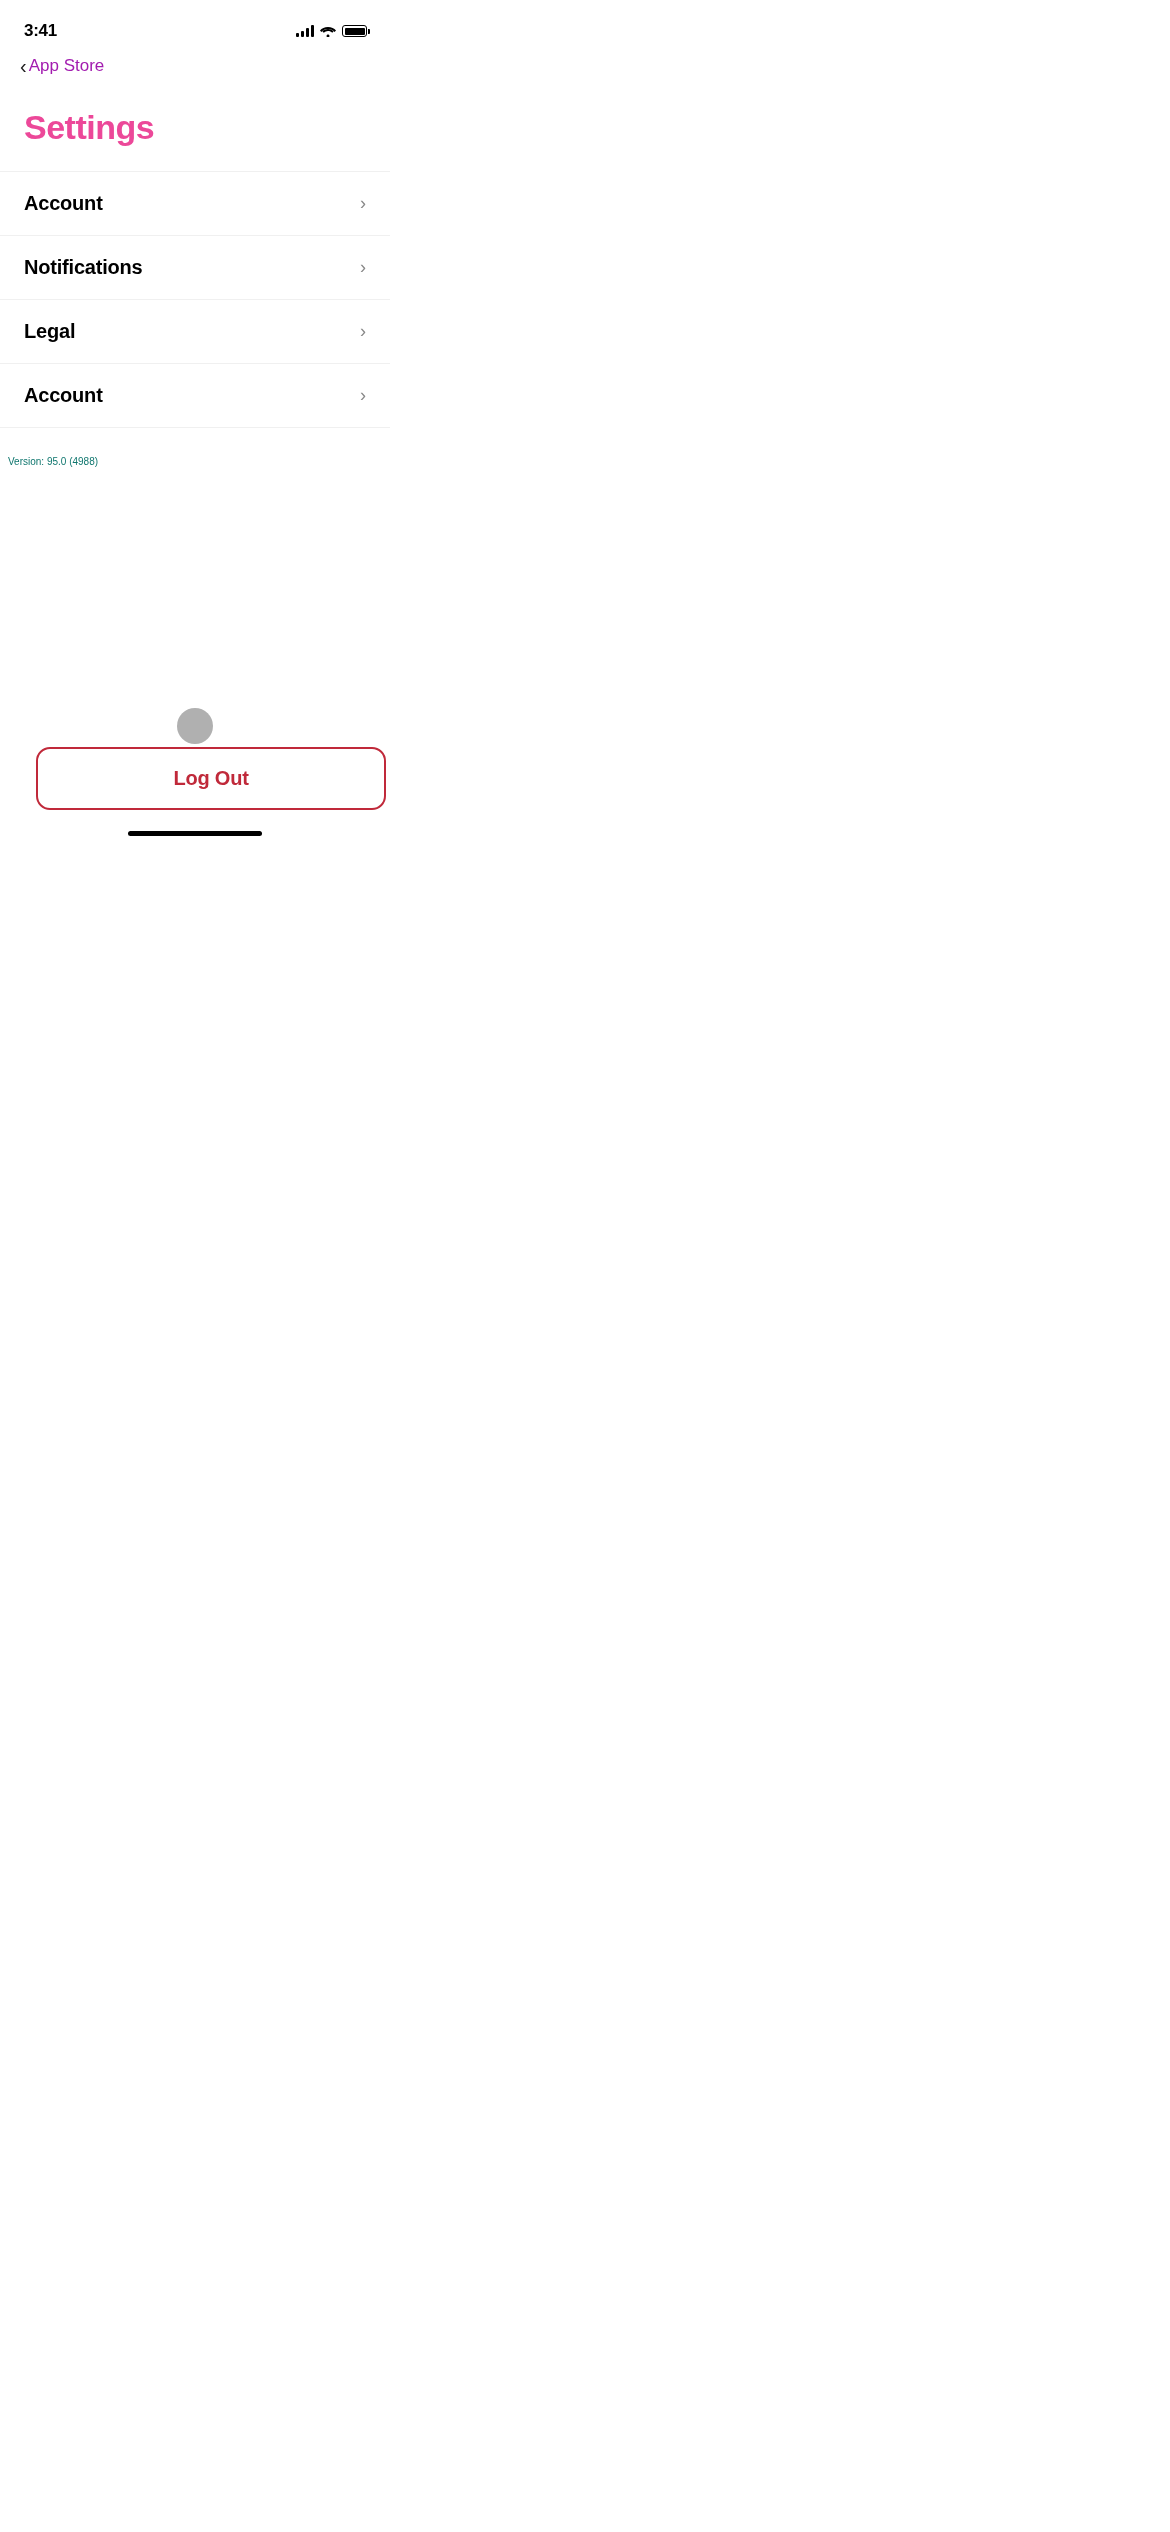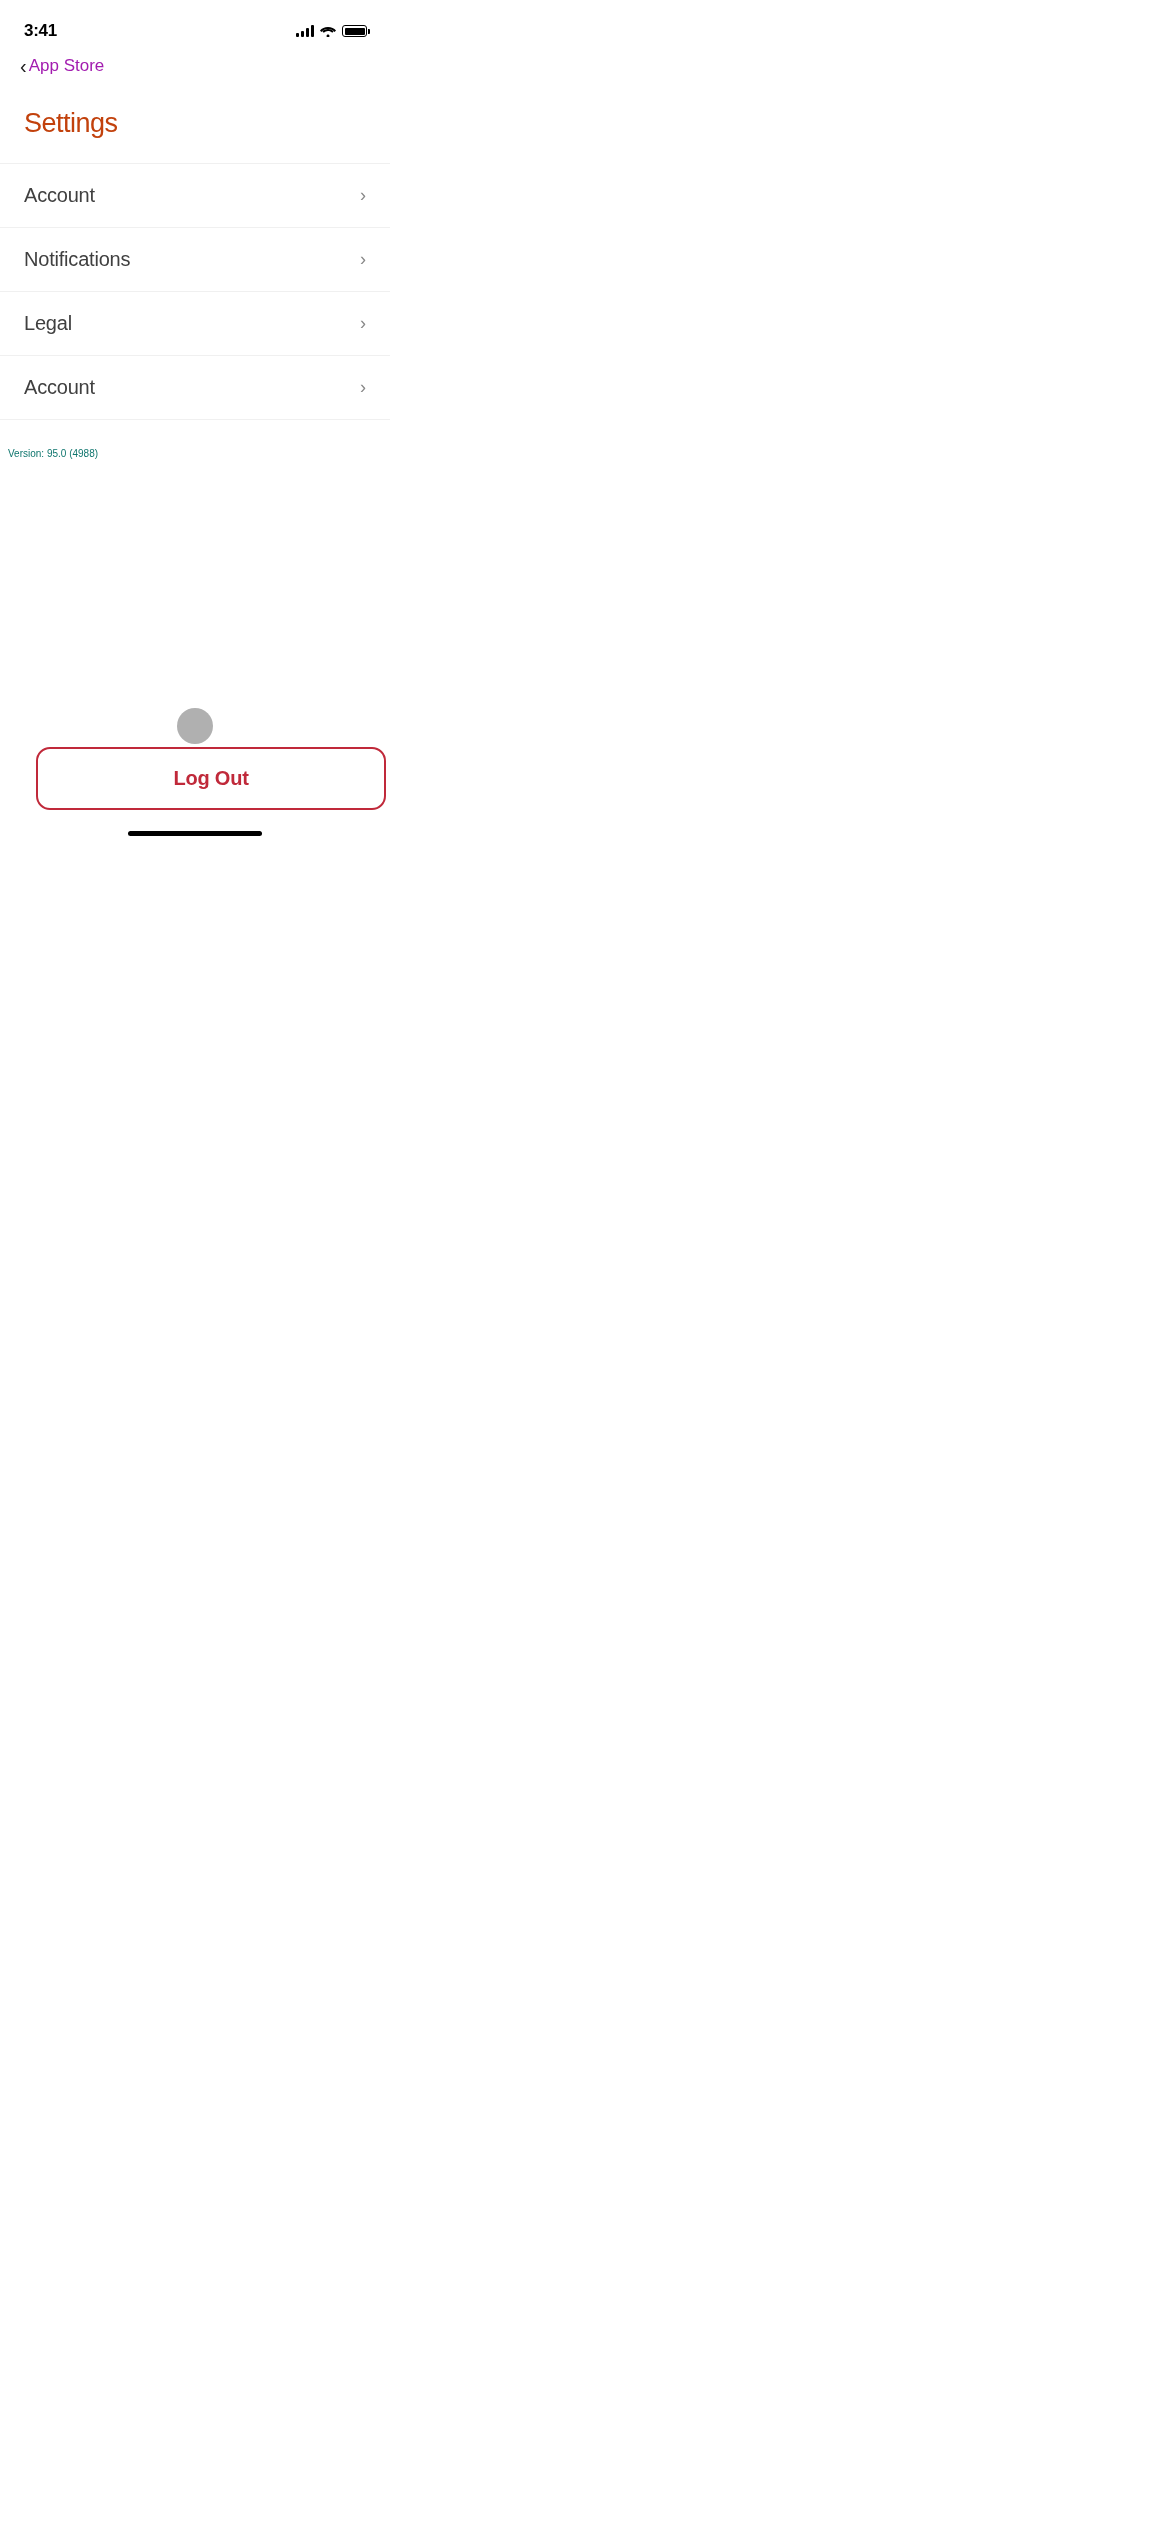--- a/index.html
+++ b/index.html
@@ -110,23 +110,23 @@
     }
 
     .back-label {
       font-size: 17px;
       color: #a21caf;
       margin-left: -2px;
     }
 
     
     .page-title {
-      font-size: 27px;
-      font-weight: 400;
-      color: #c2410c;
+      font-size: 34px;
+      font-weight: 700;
+      color: #ec4899;
       padding: 24px 24px 16px 24px;
       letter-spacing: -0.5px;
     }
 
     
     .settings-list {
       padding: 8px 0;
     }
 
     .settings-item {
@@ -137,22 +137,22 @@
       cursor: pointer;
       border-bottom: 1px solid #f0f0f0;
     }
 
     .settings-item:first-child {
       border-top: 1px solid #f0f0f0;
     }
 
     .settings-item-label {
       font-size: 20px;
-      color: #404040;
-      font-weight: 400;
+      color: #000000;
+      font-weight: 700;
       letter-spacing: -0.2px;
     }
 
     .chevron-right {
       font-size: 18px;
       color: #888;
       font-weight: 300;
     }
 
     

